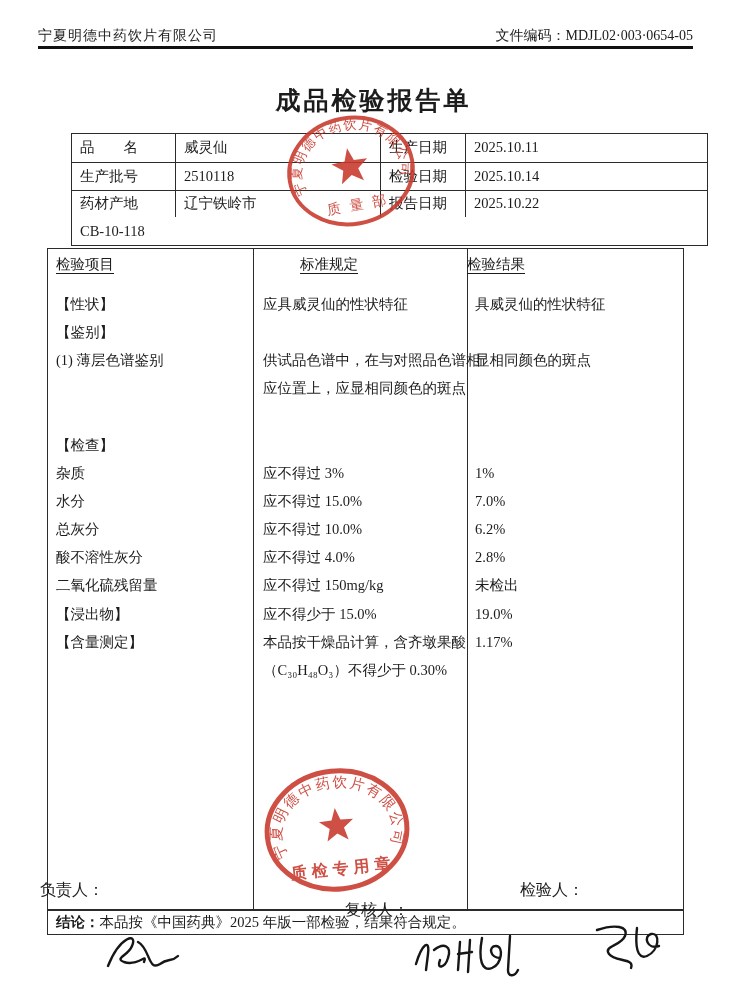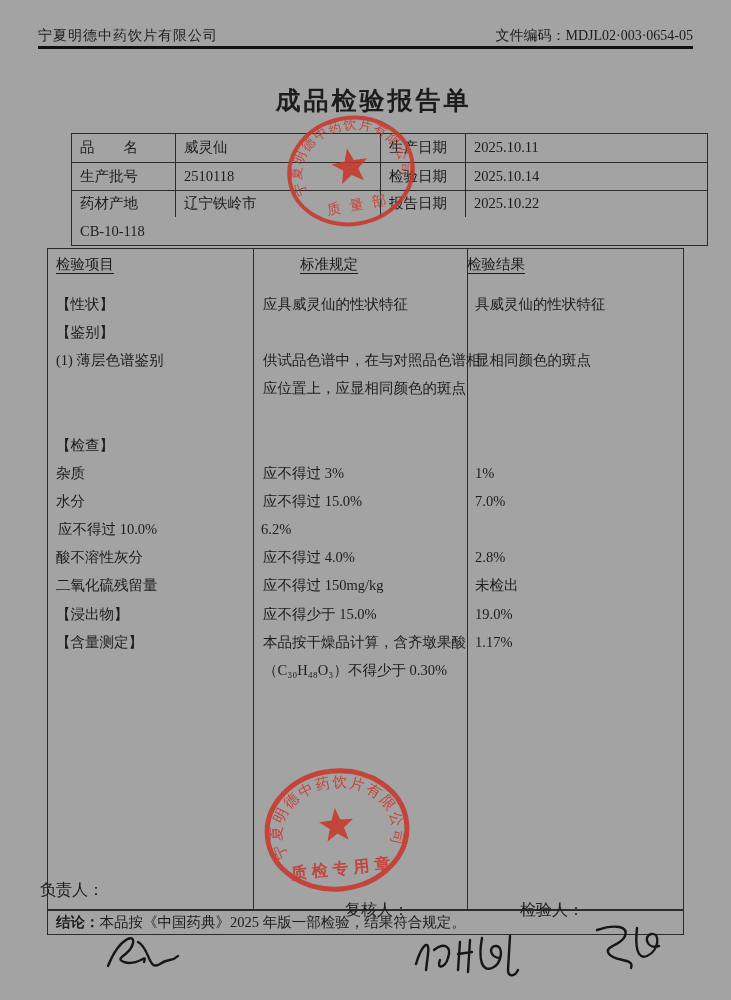--- a/index.html
+++ b/index.html
@@ -1,17 +1,17 @@
 <!DOCTYPE html>
 <html><head>
 <meta charset="utf-8">
 <style>
   html,body{margin:0;padding:0;background:#e8e8e8;}
   .page{
-    position:relative;width:731px;height:1000px;background:#a3a3a3;margin:0 auto;
+    position:relative;width:731px;height:1000px;background:#ffffff;margin:0 auto;
     font-family:"Liberation Serif","DejaVu Serif",serif;color:#1c1c1c;overflow:hidden;
   }
   
   .hdr-company{position:absolute;left:38px;top:27px;font-size:14px;letter-spacing:1px;}
   .hdr-code{position:absolute;right:38px;top:27px;font-size:14px;}
   .hdr-rule{position:absolute;left:38px;top:46px;width:655px;height:2.5px;background:#111;}
   
   .title{position:absolute;left:8px;top:84px;width:731px;text-align:center;
          font-size:25px;font-weight:bold;letter-spacing:3px;}
   
@@ -37,21 +37,21 @@
   .mt-line{display:grid;grid-template-columns:205px 214px 1fr;height:28.2px;}
   .mt-cell{display:flex;align-items:center;padding-left:8px;box-sizing:border-box;white-space:nowrap;overflow:visible;}
   .mt-cell.std{padding-left:10px;}
   
   .conclusion{position:absolute;left:47px;top:910px;width:637px;height:25px;
               border:1.6px solid #2b2b2b;box-sizing:border-box;display:flex;
               align-items:center;padding-left:8px;font-size:14.5px;}
   .conclusion b{font-weight:bold;}
   
   .sig-label{position:absolute;top:880px;font-size:16px;}
-  .sig-label.l1{left:40px;} .sig-label.l2{left:345px;margin-top:20px;} .sig-label.l3{left:520px;margin-top:20px;}
+  .sig-label.l1{left:40px;} .sig-label.l2{left:345px;margin-top:20px;} .sig-label.l3{left:520px;}
   .sig-svg{position:absolute;}
   .sig-svg path{fill:none;stroke:#161616;stroke-width:2.4;stroke-linecap:round;stroke-linejoin:round;}
   
   .stamp{position:absolute;opacity:0.88;}
   .stamp-top{left:281px;top:109px;transform:rotate(-10deg);}
   .stamp-bottom{left:262px;top:766px;transform:rotate(-6deg);}
 </style>
 </head>
 <body>
 
@@ -132,20 +132,21 @@
           <div class="mt-cell item">杂质</div>
           <div class="mt-cell std">应不得过 3%</div>
           <div class="mt-cell res">1%</div>
         </div>
         <div class="mt-line">
           <div class="mt-cell item">水分</div>
           <div class="mt-cell std">应不得过 15.0%</div>
           <div class="mt-cell res">7.0%</div>
         </div>
         <div class="mt-line">
+          <div class="mt-cell item">总灰分</div>
           <div class="mt-cell std">应不得过 10.0%</div>
           <div class="mt-cell res">6.2%</div>
         </div>
         <div class="mt-line">
           <div class="mt-cell item">酸不溶性灰分</div>
           <div class="mt-cell std">应不得过 4.0%</div>
           <div class="mt-cell res">2.8%</div>
         </div>
         <div class="mt-line">
           <div class="mt-cell item">二氧化硫残留量</div>

